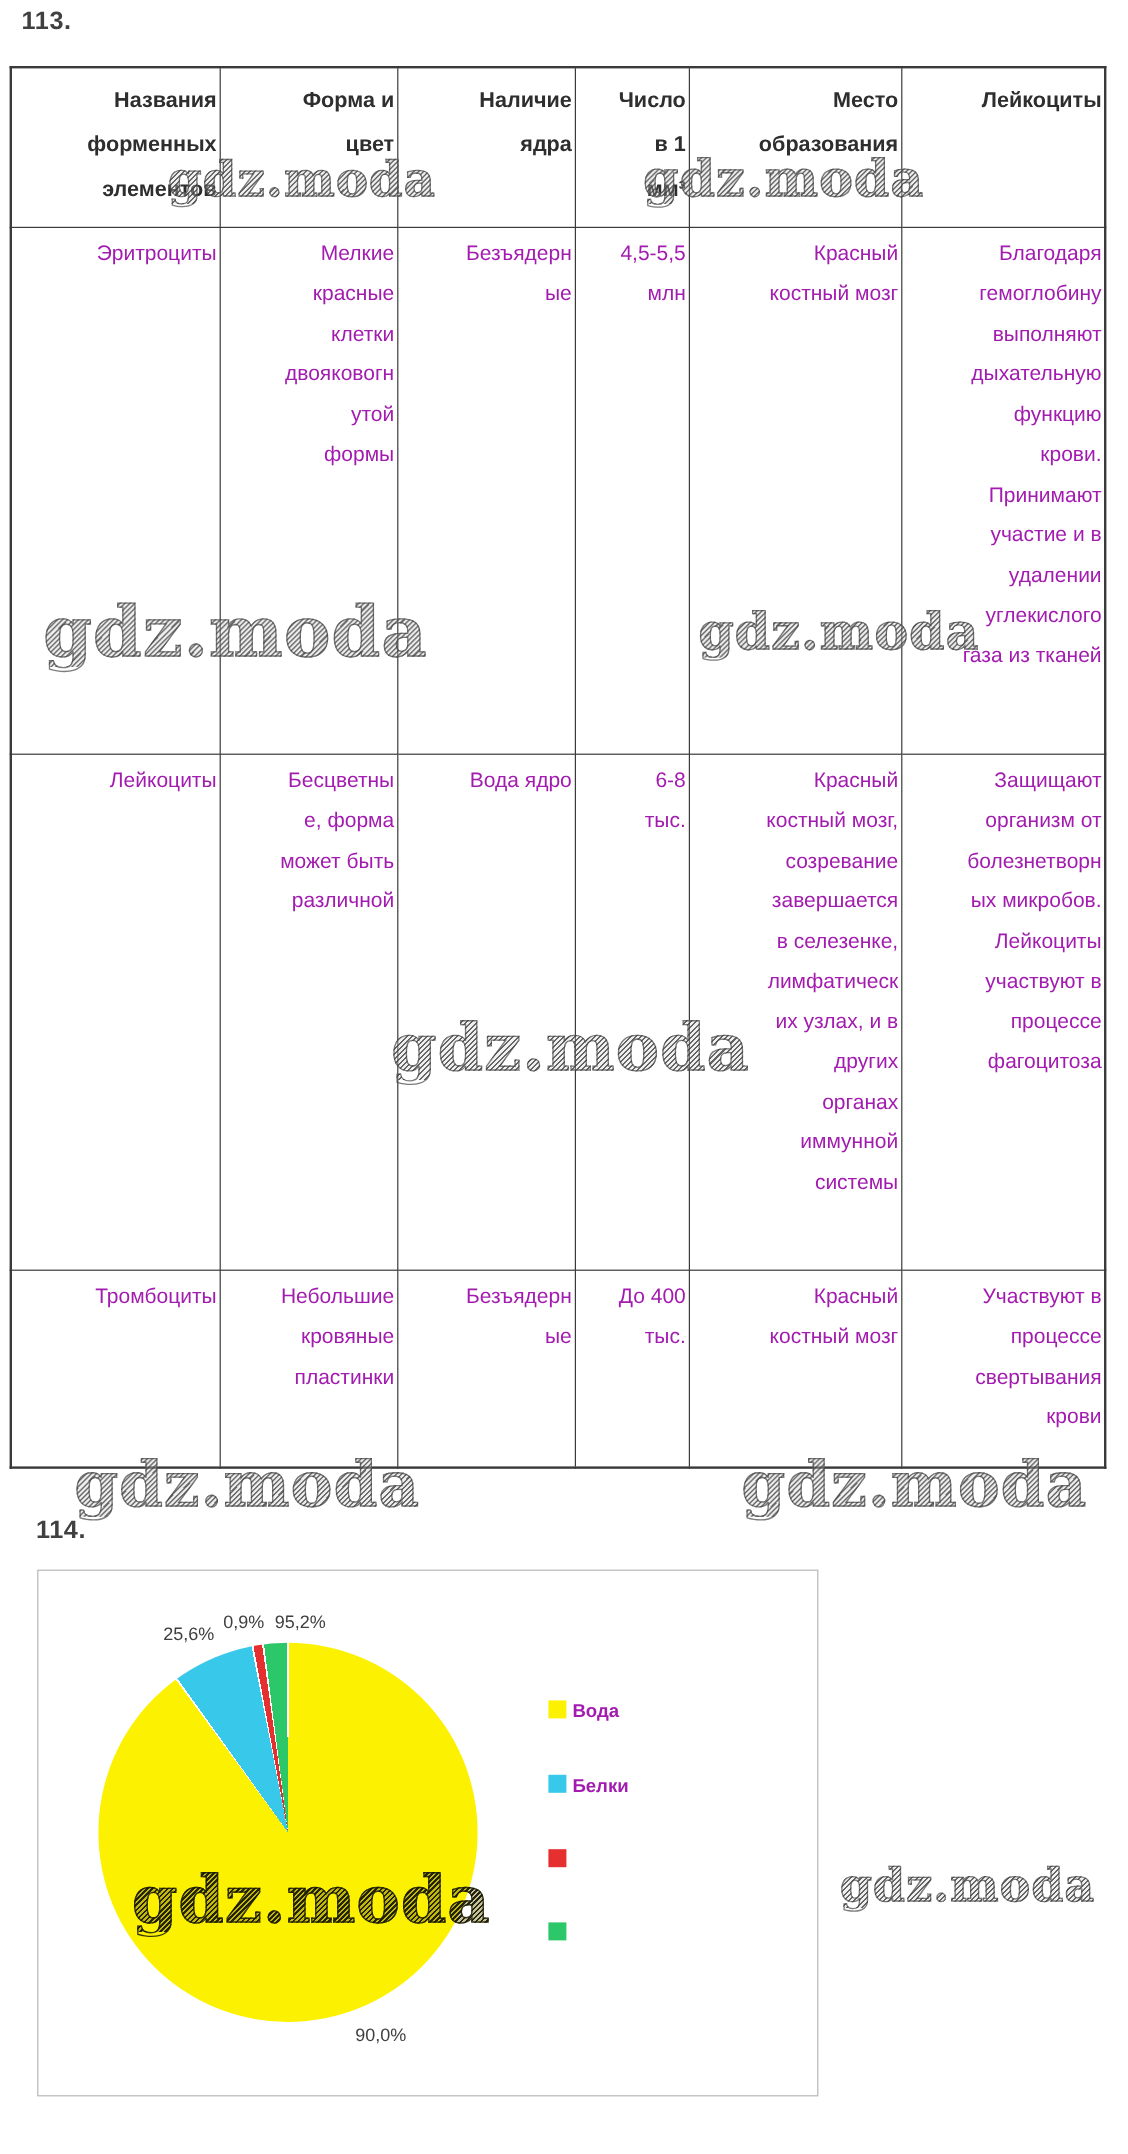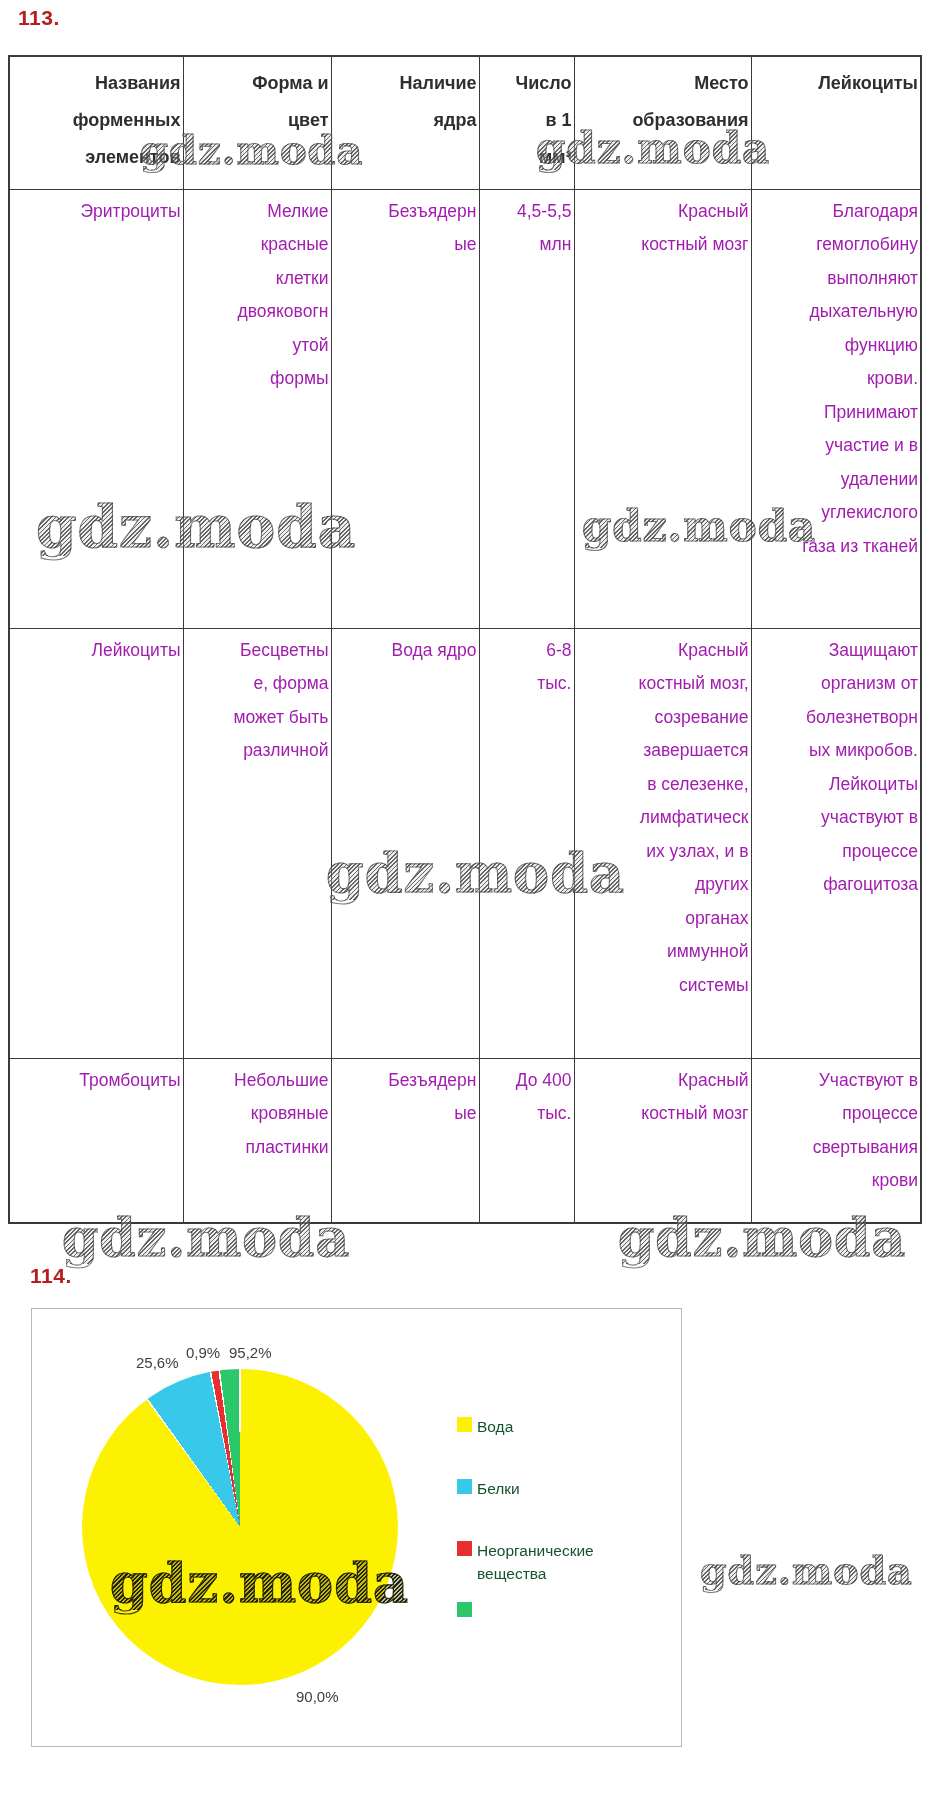--- a/index.html
+++ b/index.html
@@ -7,21 +7,21 @@
     position:relative;
     width:940px;height:1795px;
     background:#ffffff;
     overflow:hidden;
     font-family:"Liberation Sans","DejaVu Sans",sans-serif;
   }
   .task-number{
     position:absolute;
     font-weight:bold;
     font-size:21px;
-    color:#b91c1c;
+    color:#404040;
     letter-spacing:.5px;
   }
   #task113{left:18px;top:6px;}
   #task114{left:30px;top:1264px;}
 
   
   table.blood{
     position:absolute;left:8px;top:55px;
     width:912px;
     border-collapse:collapse;
@@ -114,21 +114,22 @@
     width:178px;
   }
   .legend-swatch{
     flex:0 0 auto;
     width:15px;height:15px;
     margin:2px 5px 0 0;
   }
   .legend-label{
     font-size:15.5px;
     line-height:1.5;
-    color:#14532d;
+    color:#a21caf;
+    font-weight:bold;
   }
   #legend-water    {top:1415px;}
   #legend-proteins {top:1477px;}
   #legend-inorganic{top:1539px;}
   #legend-other    {top:1600px;}
 </style>
 </head>
 <body>
 
 <div id="task113" class="task-number">113.</div>
@@ -245,21 +246,20 @@
 <div id="legend-water" class="legend-item">
   <span class="legend-swatch" style="background-color: rgb(253, 241, 2);"></span>
   <span class="legend-label">Вода</span>
 </div>
 <div id="legend-proteins" class="legend-item">
   <span class="legend-swatch" style="background-color: rgb(56, 200, 234);"></span>
   <span class="legend-label">Белки</span>
 </div>
 <div id="legend-inorganic" class="legend-item">
   <span class="legend-swatch" style="background-color: rgb(230, 47, 47);"></span>
-  <span class="legend-label">Неорганические вещества</span>
 </div>
 <div id="legend-other" class="legend-item">
   <span class="legend-swatch" style="background-color: rgb(43, 199, 104);"></span>
 </div>
 
 <span id="wm1" class="wm">gdz.moda</span>
 <span id="wm2" class="wm">gdz.moda</span>
 <span id="wm3" class="wm">gdz.moda</span>
 <span id="wm4" class="wm">gdz.moda</span>
 <span id="wm5" class="wm">gdz.moda</span>

